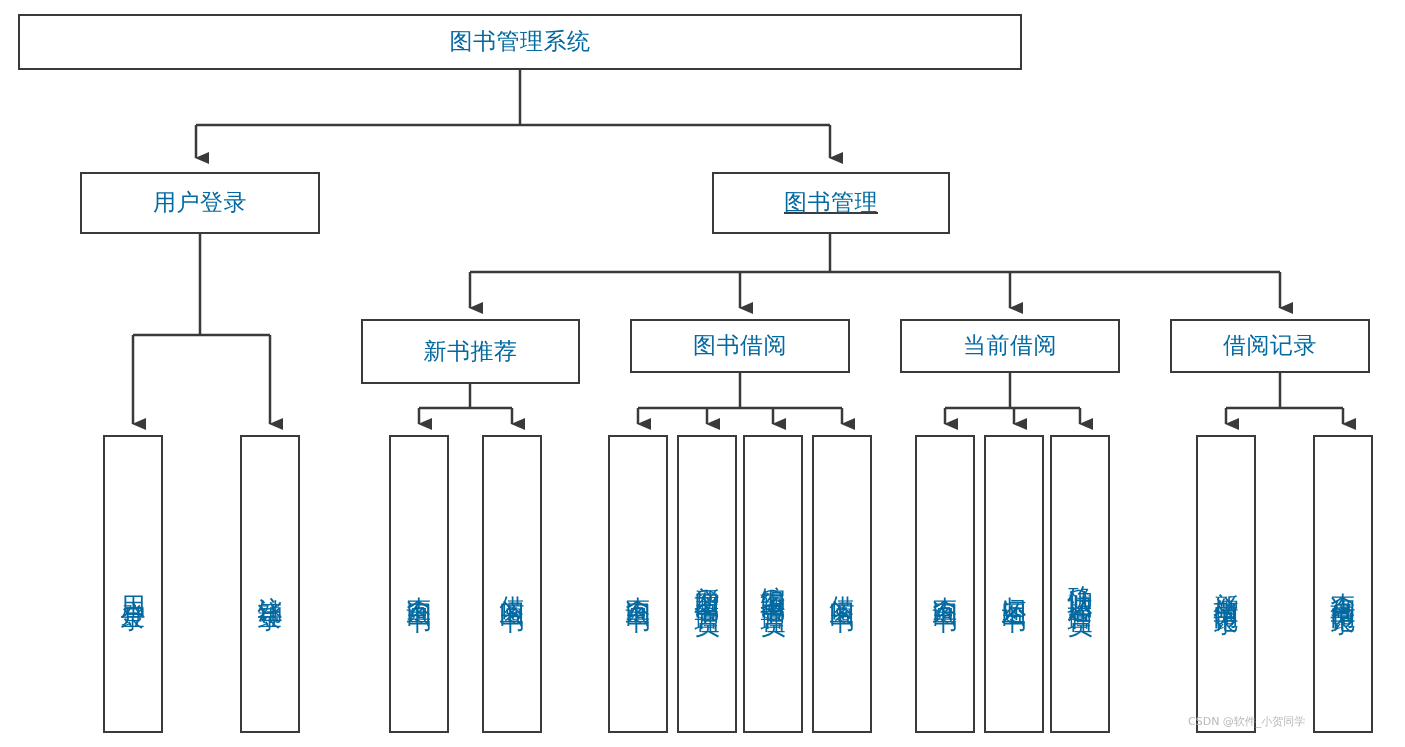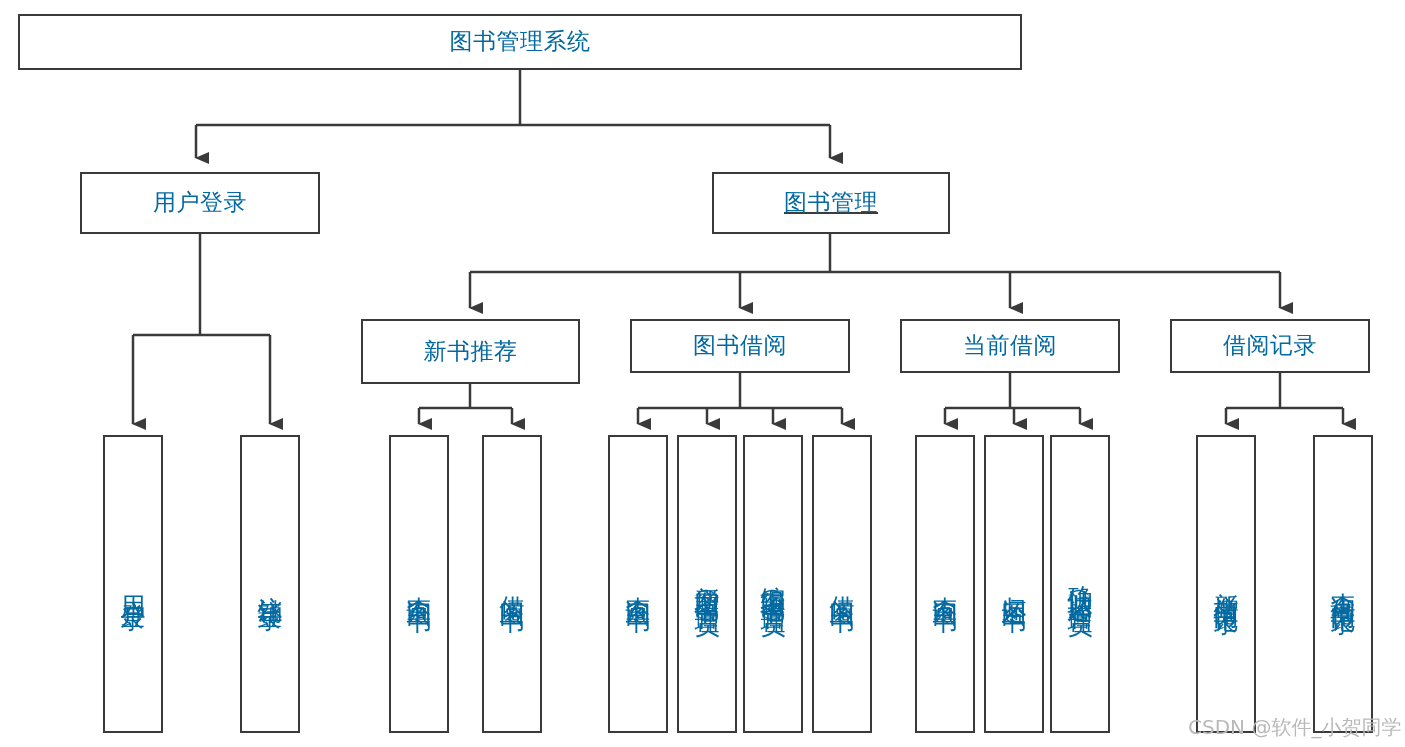--- a/index.html
+++ b/index.html
@@ -64,21 +64,21 @@
     line-height: 1.0;
     letter-spacing: 4px;
     text-align: center;
     white-space: normal;
     max-height: 280px;
   }
   #watermark {
     position: absolute;
     left: 1188px;
     top: 714px;
-    font-size: 20px;
+    font-size: 11px;
     color: #b9b9b9;
     z-index: 5;
     white-space: nowrap;
     font-family: "DejaVu Sans", "Liberation Sans", sans-serif;
   }
 </style>
 </head>
 <body>
 
 <div id="diagram-root">

